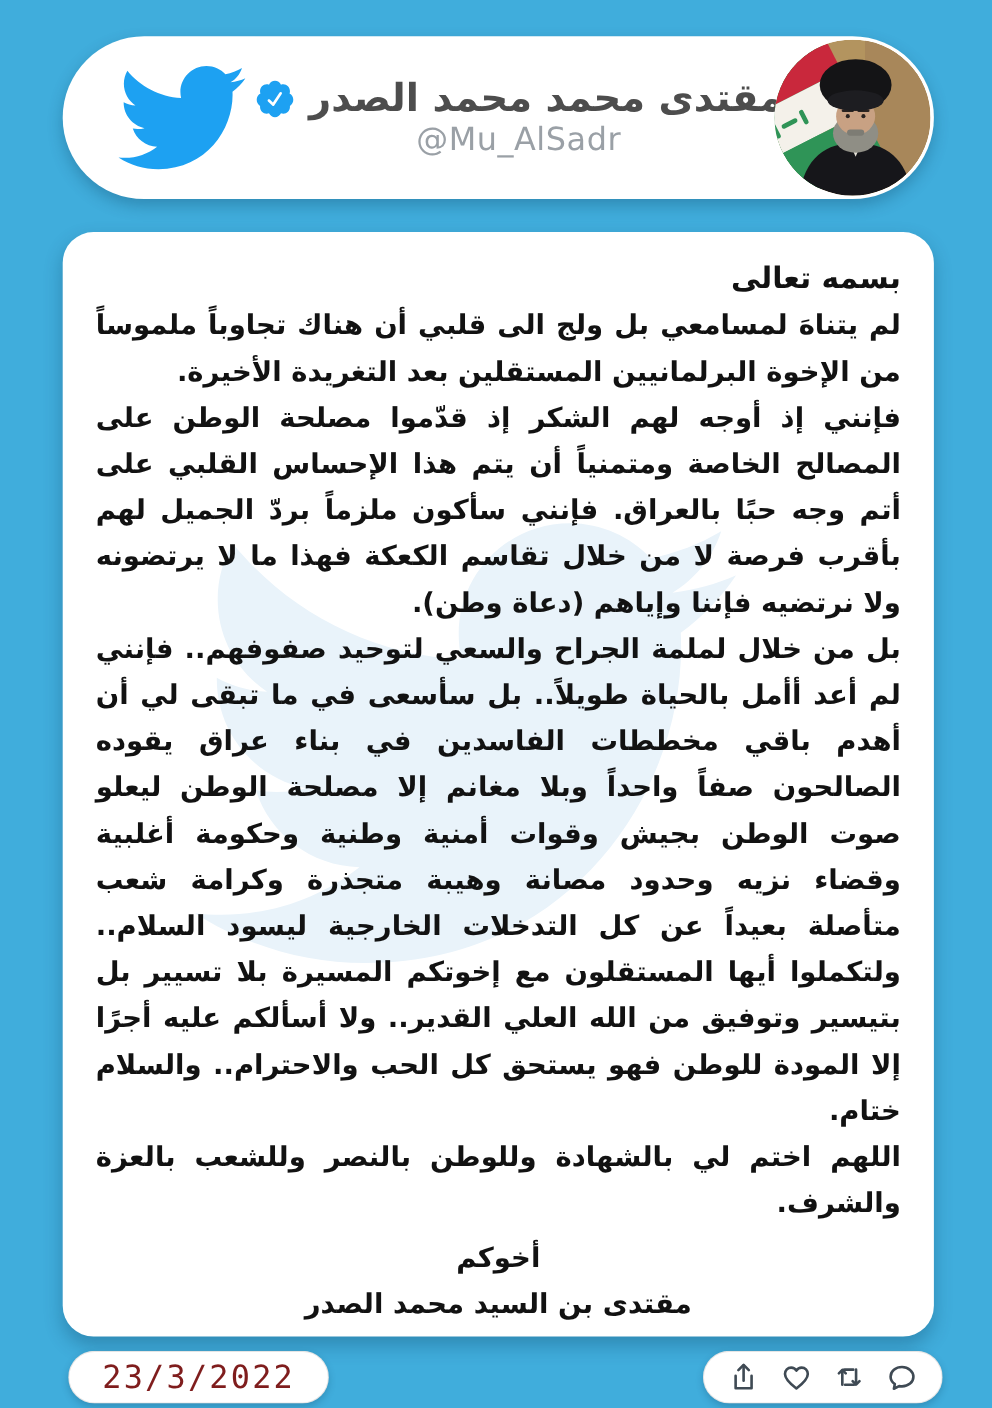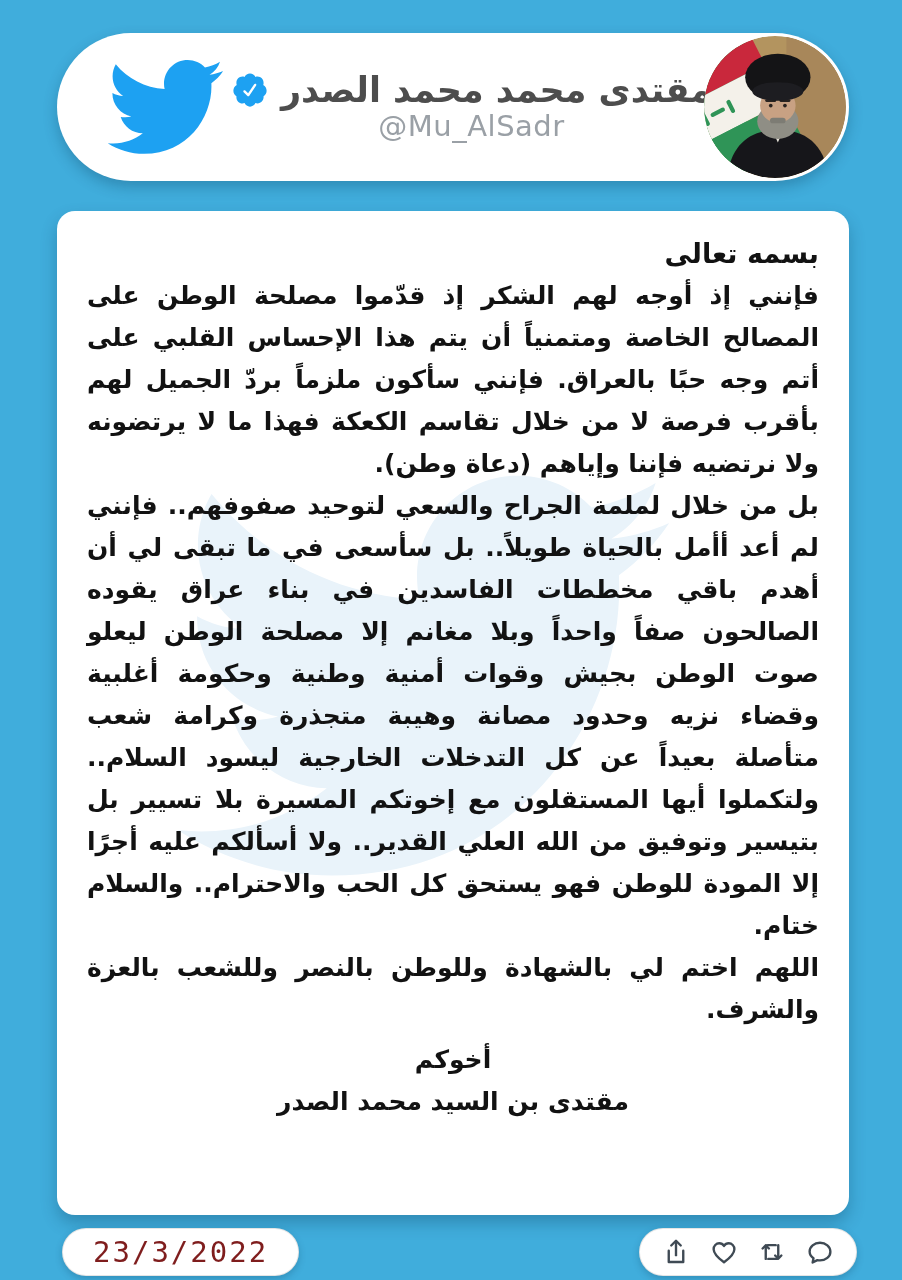--- a/index.html
+++ b/index.html
@@ -30,21 +30,21 @@
   .avatar{
     width:142px;height:142px;border-radius:50%;
     margin-right:3px;flex:0 0 auto;overflow:hidden;
     box-shadow:0 0 0 2px rgba(255,255,255,.9) inset;
   }
   .avatar svg{display:block;width:100%;height:100%;}
   
   .body-card{
     position:absolute;left:57px;top:211px;
     width:792px;height:1004px;
-    background:#ffffff;border-radius:18px;
+    background:#ffffff;border-radius:28px;
     box-shadow:0 8px 16px rgba(10,60,90,.30);
     overflow:hidden;
   }
   .watermark{
     position:absolute;left:40px;top:205px;
     width:640px;height:520px;
     color:#e9f3fa;pointer-events:none;
   }
   .tweet-text{
     position:relative;z-index:1;
@@ -150,20 +150,21 @@
     </div>
   </div>
 
   <div class="body-card">
     <svg class="watermark" viewBox="0 0 24 24">
         <use href="#tw-bird"></use>
       </svg>
 
     <div class="tweet-text">
       <div class="basmala">بسمه تعالى</div>
+      <p>لم يتناهَ لمسامعي بل ولج الى قلبي أن هناك تجاوباً ملموساً من الإخوة البرلمانيين المستقلين بعد التغريدة الأخيرة.</p>
       <p>فإنني إذ أوجه لهم الشكر إذ قدّموا مصلحة الوطن على المصالح الخاصة ومتمنياً أن يتم هذا الإحساس القلبي على أتم وجه حبًا بالعراق. فإنني سأكون ملزماً بردّ الجميل لهم بأقرب فرصة لا من خلال تقاسم الكعكة فهذا ما لا يرتضونه ولا نرتضيه فإننا وإياهم (دعاة وطن).</p>
       <p>بل من خلال لملمة الجراح والسعي لتوحيد صفوفهم.. فإنني لم أعد أأمل بالحياة طويلاً.. بل سأسعى في ما تبقى لي أن أهدم باقي مخططات الفاسدين في بناء عراق يقوده الصالحون صفاً واحداً وبلا مغانم إلا مصلحة الوطن ليعلو صوت الوطن بجيش وقوات أمنية وطنية وحكومة أغلبية وقضاء نزيه وحدود مصانة وهيبة متجذرة وكرامة شعب متأصلة بعيداً عن كل التدخلات الخارجية ليسود السلام.. ولتكملوا أيها المستقلون مع إخوتكم المسيرة بلا تسيير بل بتيسير وتوفيق من الله العلي القدير.. ولا أسألكم عليه أجرًا إلا المودة للوطن فهو يستحق كل الحب والاحترام.. والسلام ختام.</p>
       <p>اللهم اختم لي بالشهادة وللوطن بالنصر وللشعب بالعزة والشرف.</p>
       <div class="signature">
         <div>أخوكم</div>
         <div>مقتدى بن السيد محمد الصدر</div>
       </div>
     </div>
   </div>
 

